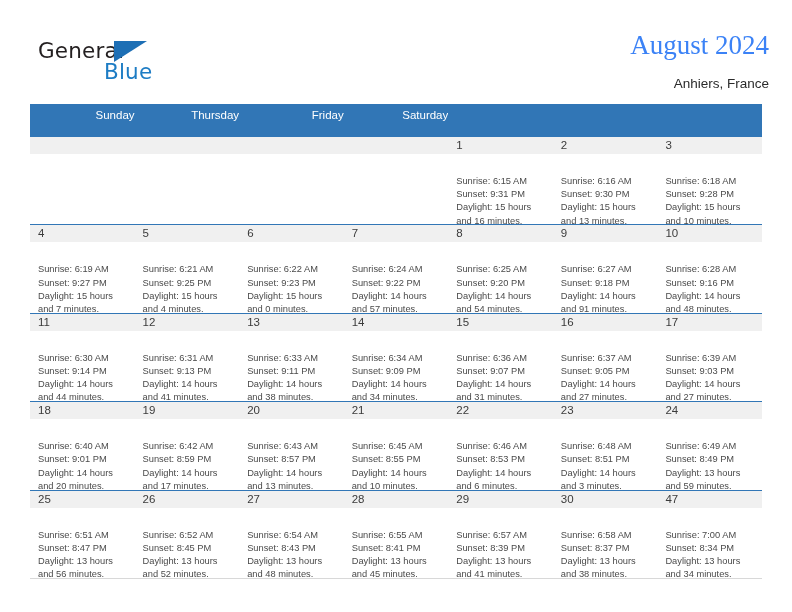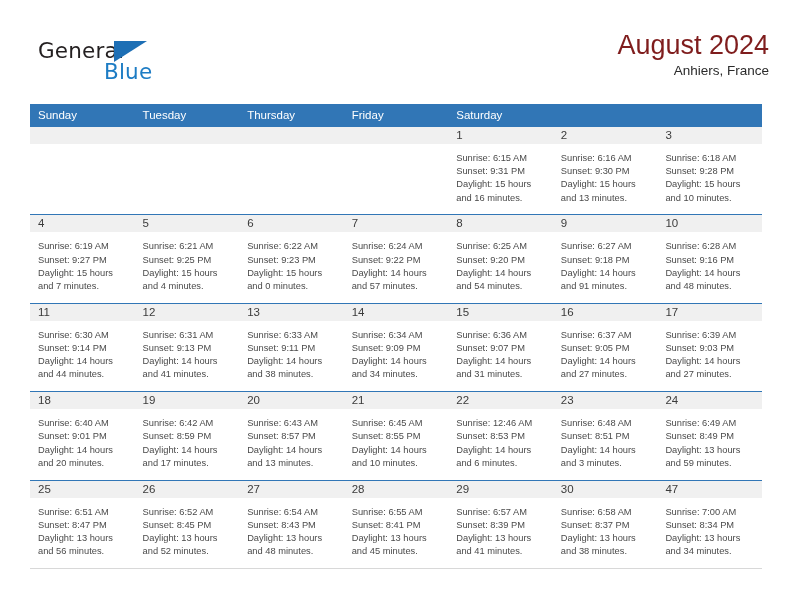--- a/index.html
+++ b/index.html
@@ -67,49 +67,50 @@
     border-bottom: 21px solid transparent;
   }
   .title-block {
     position: absolute;
     right: 38px;
     top: 28px;
     text-align: right;
   }
   .cal-title {
     font-size: 27px;
-    color: #7f1d1d;
+    color: #3b82f6;
     font-weight: 400;
     line-height: 34px;
     white-space: nowrap;
-    font-family: Liberation Sans, sans-serif;
+    font-family: Liberation Serif, serif;
     margin-left: 32px;
   }
   .cal-subtitle {
-    margin-top: 0;
+    margin-top: 13px;
     font-size: 13.5px;
     color: #2b2b2b;
     font-weight: 400;
     line-height: 17px;
     white-space: nowrap;
     font-family: "Liberation Sans", sans-serif;
   }
 
   
   .calendar {
     position: absolute;
     left: 30px;
     top: 104px;
     width: 732px;
   }
   .weekday-header {
     display: flex;
     width: 732px;
-    height: 22px;
+    height: 32px;
     background: #3176b6;
+    text-align: right;
   }
   .weekday-cell {
     width: 104.571px;
     box-sizing: border-box;
     padding-left: 8px;
     color: #ffffff;
     font-size: 11.5px;
     line-height: 22px;
     font-family: "Liberation Sans", sans-serif;
     white-space: nowrap;
@@ -152,21 +153,21 @@
     z-index: 2;
     height: 17px;
     line-height: 16px;
     font-size: 11.5px;
     color: #3b3b3b;
     font-family: "Liberation Sans", sans-serif;
   }
   .day-info {
     position: relative;
     z-index: 2;
-    margin-top: 8px;
+    margin-top: 21px;
     font-size: 9.3px;
     line-height: 13.2px;
     color: #4a4a4a;
     font-family: "Liberation Sans", sans-serif;
     white-space: nowrap;
   }
   .day-info span {
     display: block;
   }
   .grid-bottom {
@@ -189,21 +190,20 @@
 
     <div class="title-block">
       <div class="cal-title">August 2024</div>
       <div class="cal-subtitle">Anhiers, France</div>
     </div>
   </div>
 
   <div class="calendar">
     <div class="weekday-header">
       <div class="weekday-cell">Sunday</div>
-      <div class="weekday-cell">Tuesday</div>
       <div class="weekday-cell">Thursday</div>
       <div class="weekday-cell">Friday</div>
       <div class="weekday-cell">Saturday</div>
     </div>
 
     <div class="week-row">
       <div class="date-band"></div>
       <div class="day-cells">
         <div class="day-cell empty">
           <div class="day-number"></div>
@@ -424,21 +424,21 @@
           <div class="day-info">
             <span>Sunrise: 6:45 AM</span>
             <span>Sunset: 8:55 PM</span>
             <span>Daylight: 14 hours</span>
             <span>and 10 minutes.</span>
           </div>
         </div>
         <div class="day-cell">
           <div class="day-number">22</div>
           <div class="day-info">
-            <span>Sunrise: 12:46 AM</span>
+            <span>Sunrise: 6:46 AM</span>
             <span>Sunset: 8:53 PM</span>
             <span>Daylight: 14 hours</span>
             <span>and 6 minutes.</span>
           </div>
         </div>
         <div class="day-cell">
           <div class="day-number">23</div>
           <div class="day-info">
             <span>Sunrise: 6:48 AM</span>
             <span>Sunset: 8:51 PM</span>

